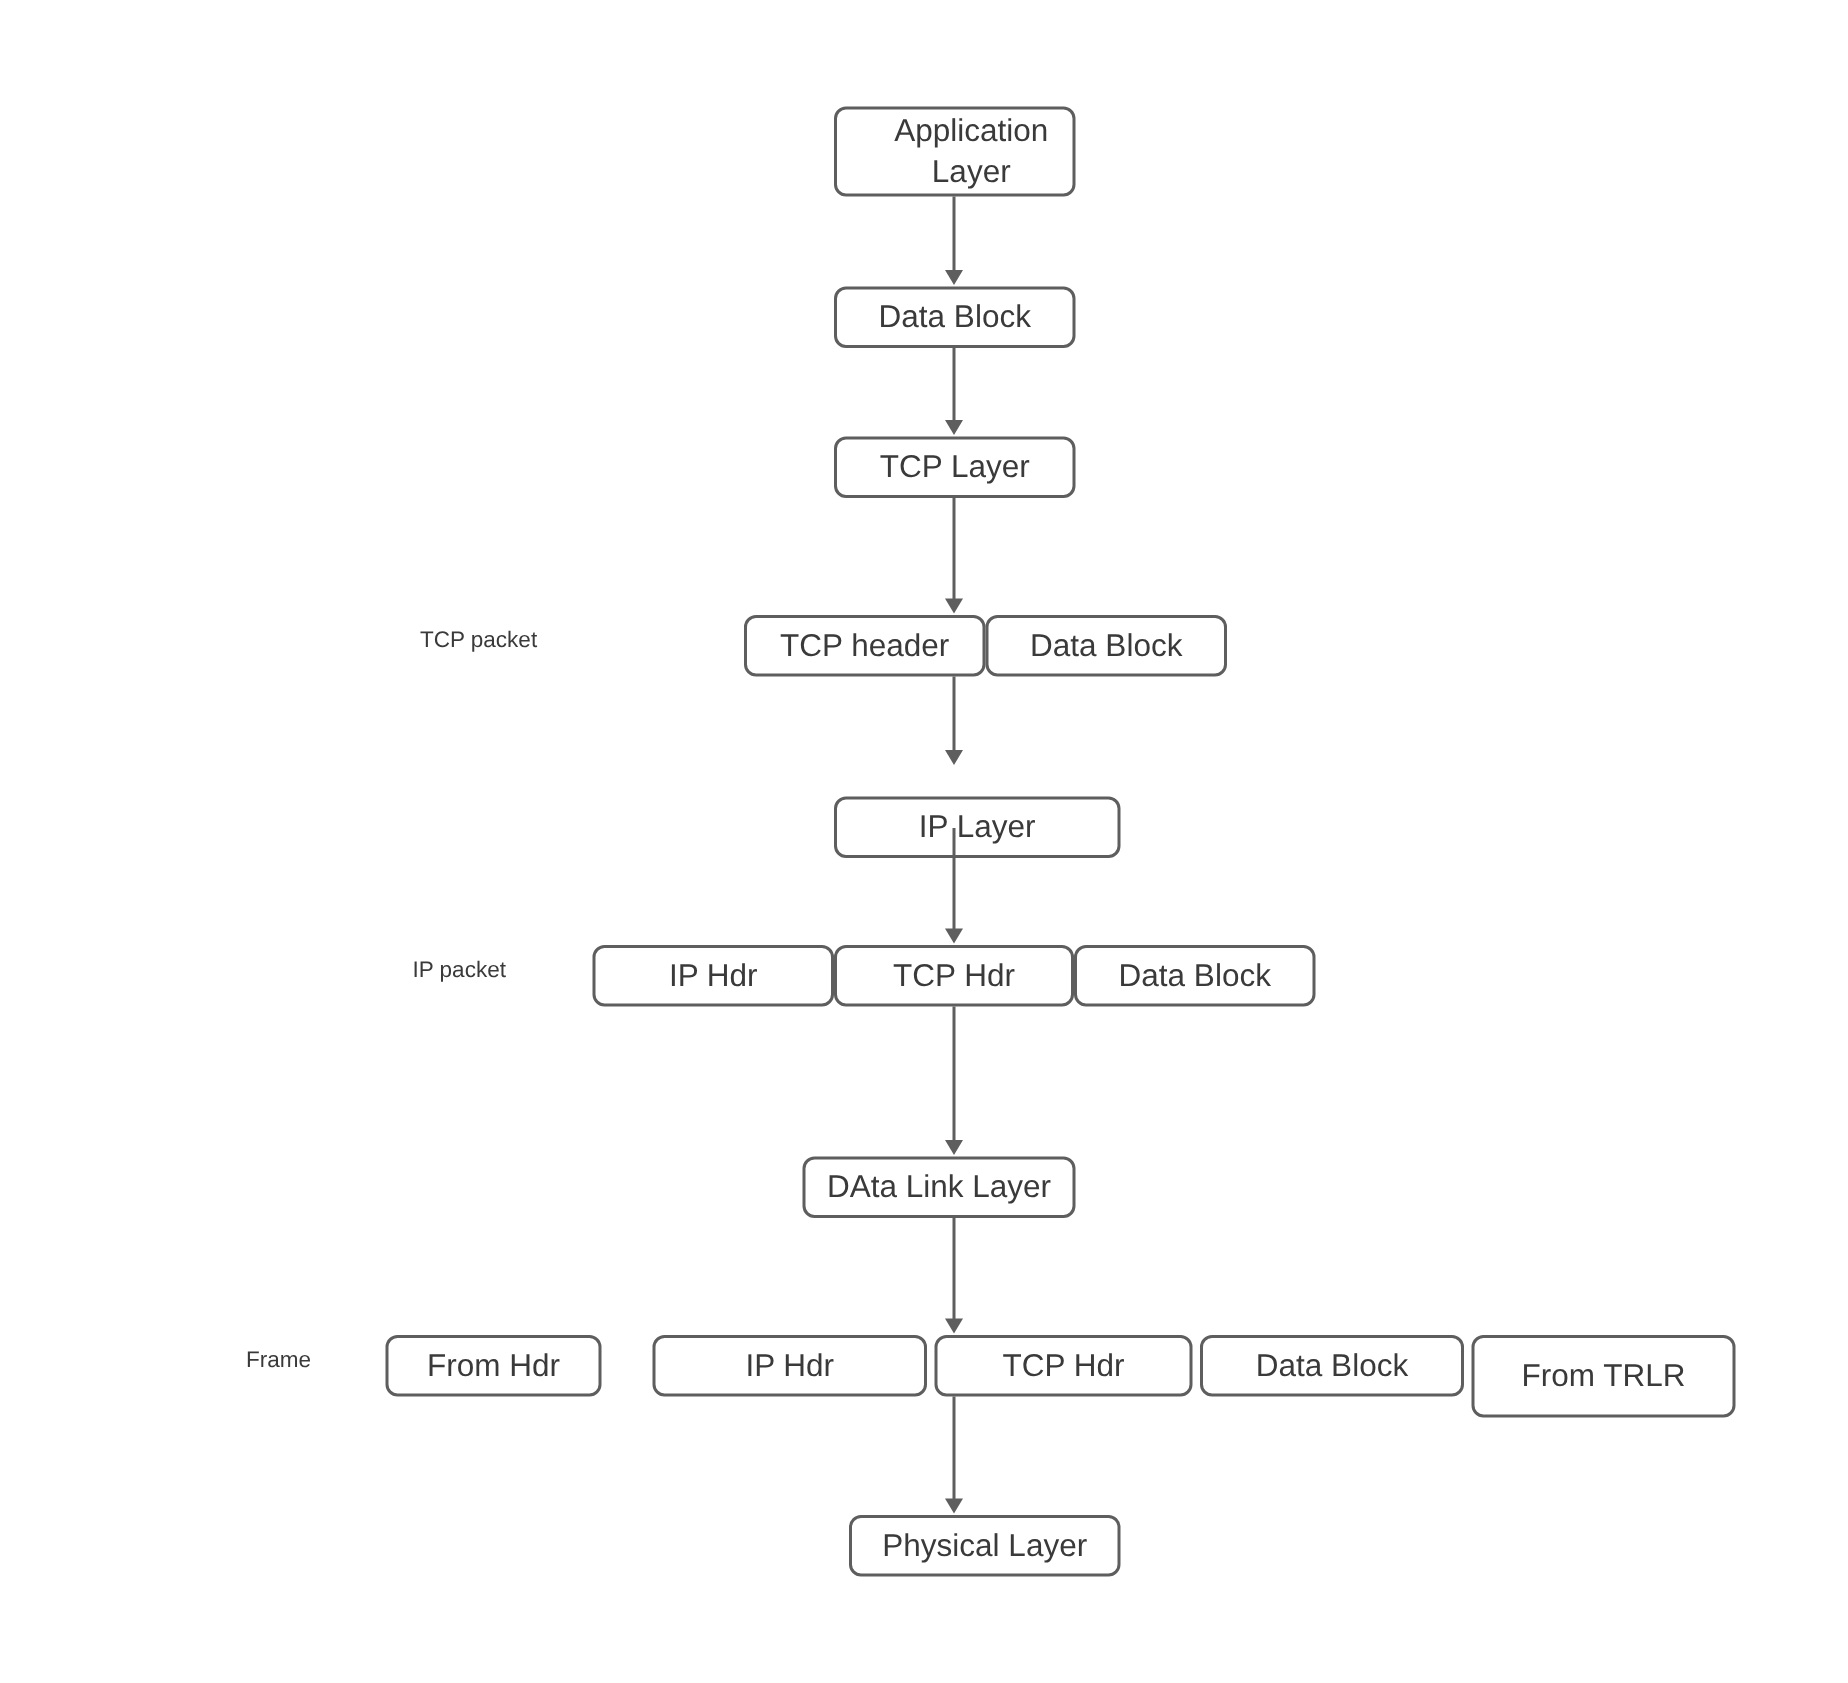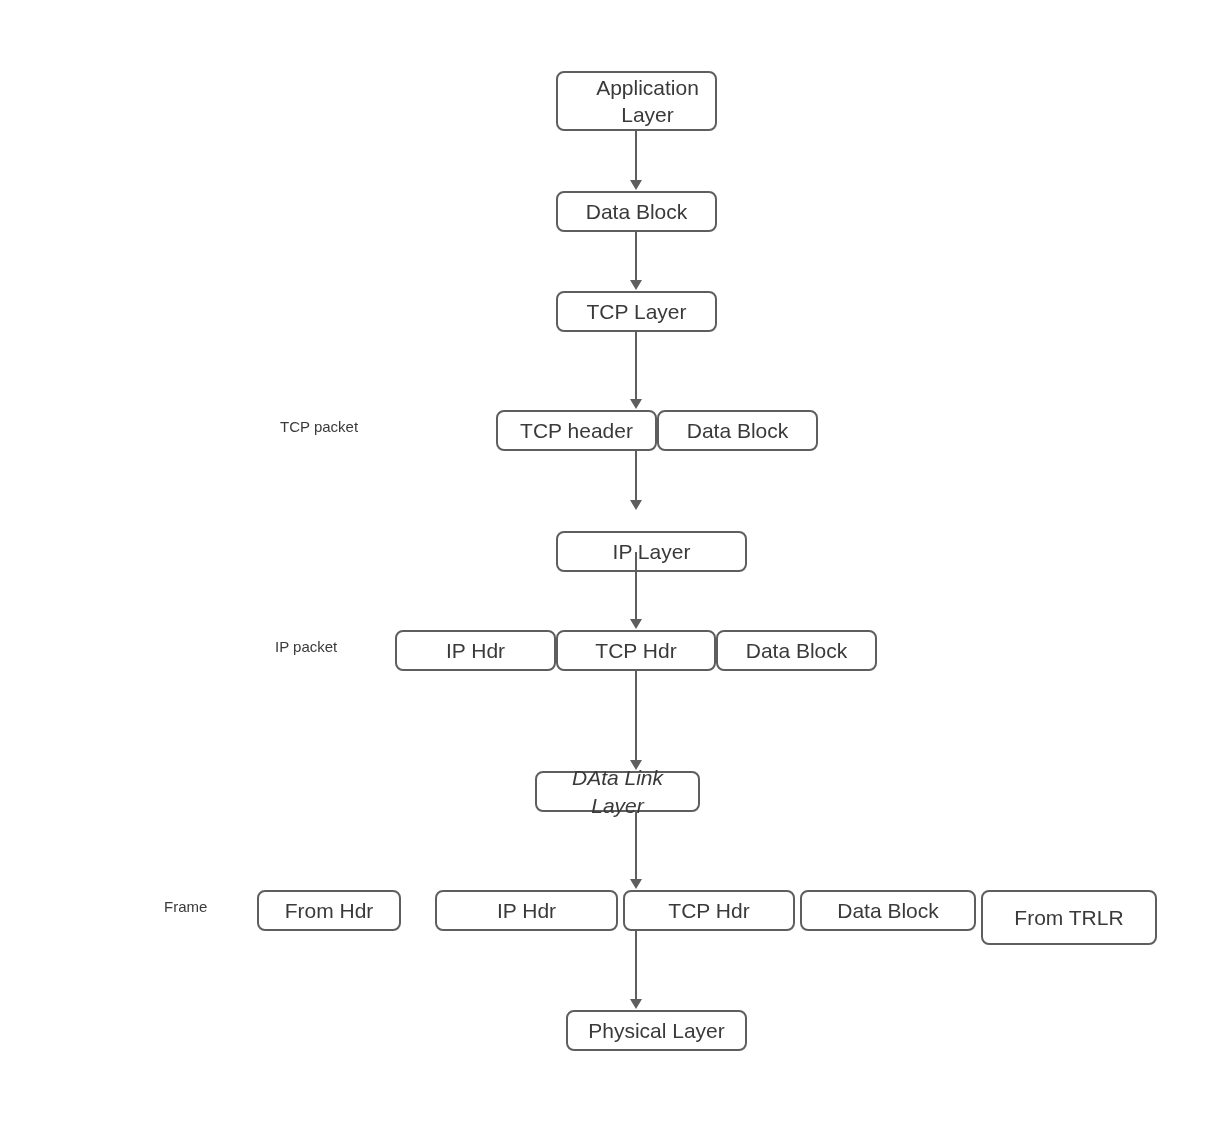--- a/index.html
+++ b/index.html
@@ -78,21 +78,21 @@
   <div class="node" style="left:496px;top:410px;width:161px;height:41px;">TCP header</div>
   <div class="node" style="left:657px;top:410px;width:161px;height:41px;">Data Block</div>
 
   <div class="node" style="left:556px;top:531px;width:191px;height:41px;">IP Layer</div>
 
   <div class="row-label" style="left:230px;top:638px;margin-left:45px;">IP packet</div>
   <div class="node" style="left:395px;top:630px;width:161px;height:41px;">IP Hdr</div>
   <div class="node" style="left:556px;top:630px;width:160px;height:41px;">TCP Hdr</div>
   <div class="node" style="left:716px;top:630px;width:161px;height:41px;">Data Block</div>
 
-  <div class="node" style="left:535px;top:771px;width:165px;height:41px;font-style:italic;">DAta Link Layer</div>
+  <div class="node" style="left:535px;top:771px;width:182px;height:41px;">DAta Link Layer</div>
 
   <div class="row-label" style="left:164px;top:898px;">Frame</div>
   <div class="node" style="left:257px;top:890px;width:144px;height:41px;">From Hdr</div>
   <div class="node" style="left:435px;top:890px;width:183px;height:41px;">IP Hdr</div>
   <div class="node" style="left:623px;top:890px;width:172px;height:41px;">TCP Hdr</div>
   <div class="node" style="left:800px;top:890px;width:176px;height:41px;">Data Block</div>
   <div class="node" style="left:981px;top:890px;width:176px;height:55px;">From TRLR</div>
 
   <div class="node" style="left:566px;top:1010px;width:181px;height:41px;">Physical Layer</div>
 

